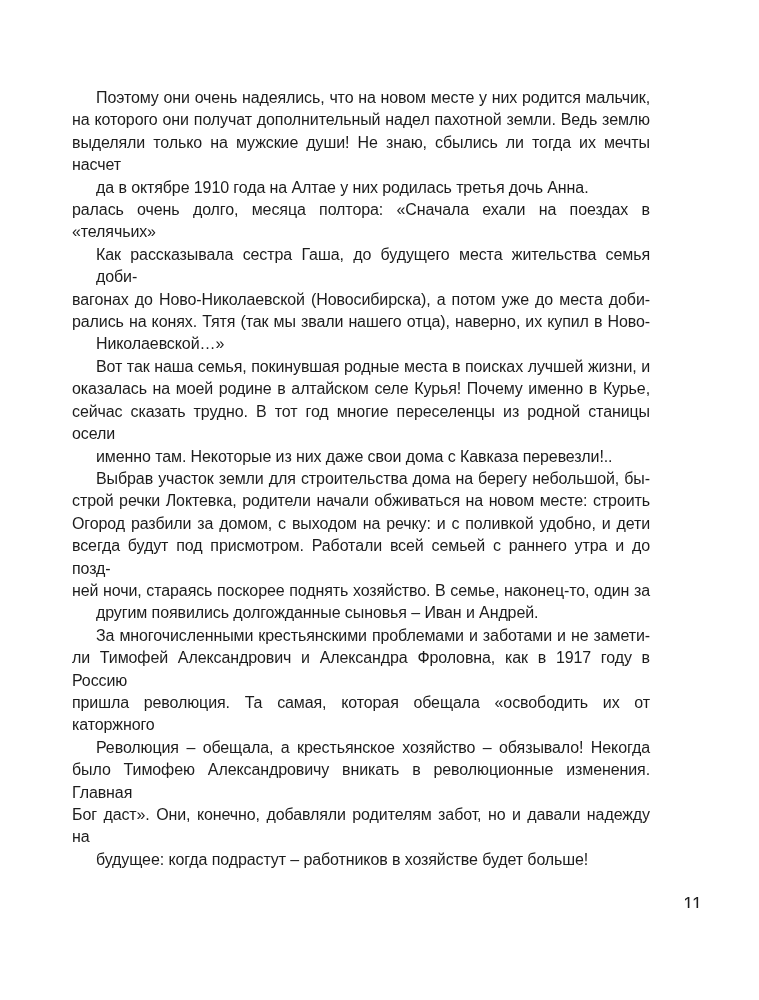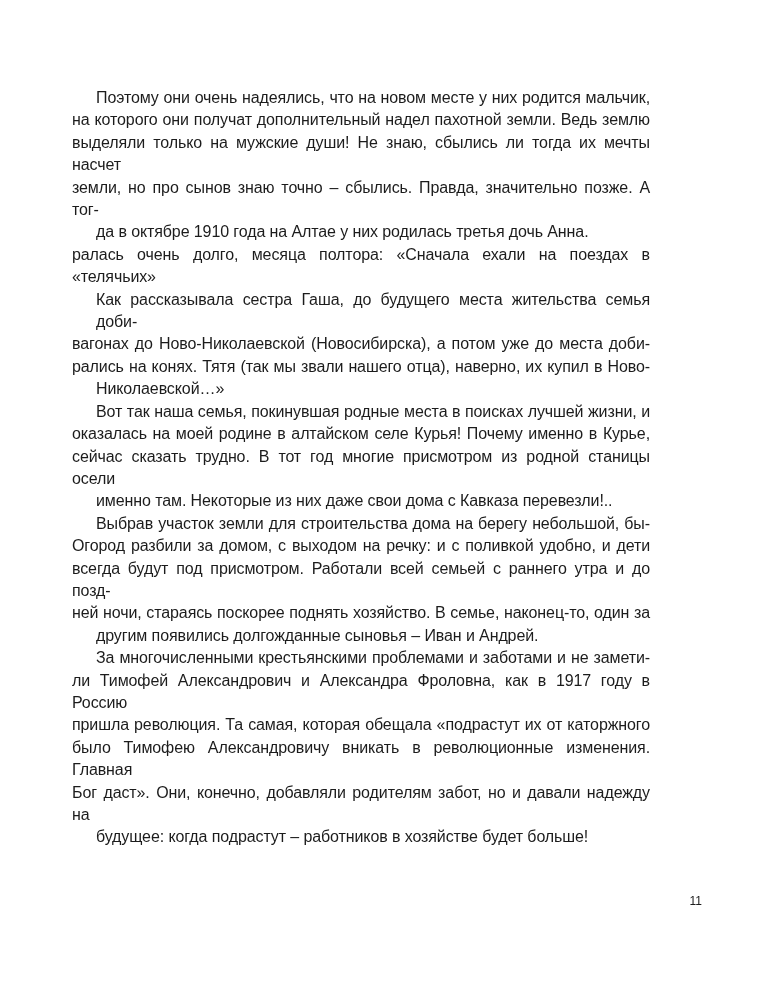--- a/index.html
+++ b/index.html
@@ -48,62 +48,63 @@
     font-size: 15px;
     font-weight: bold;
     letter-spacing: 0.4px;
     color: #0369a1;
     white-space: nowrap;
   }
   .page-number {
     position: absolute;
     right: 57px;
     top: 894px;
-    font-size: 12px;
+    font-size: 18px;
     color: #1c1c1c;
   }
 </style>
 </head>
 <body>
 
 <div class="page">
   <div class="body-text">
       <div class="paragraph">
         <div class="line indent">Поэтому они очень надеялись, что на новом месте у них родится мальчик,</div>
         <div class="line">на которого они получат дополнительный надел пахотной земли. Ведь землю</div>
         <div class="line">выделяли только на мужские души! Не знаю, сбылись ли тогда их мечты насчет</div>
-        <div class="line">земли, но про сынов знаю точно – сбылись. Правда, значительно позже. А тог-</div>
         <div class="line last">да в октябре 1910 года на Алтае у них родилась третья дочь Анна.</div>
       </div>
       <div class="paragraph">
         <div class="line">ралась очень долго, месяца полтора: «Сначала ехали на поездах в «телячьих»</div>
         <div class="line indent">Как рассказывала сестра Гаша, до будущего места жительства семья доби-</div>
         <div class="line">вагонах до Ново-Николаевской (Новосибирска), а потом уже до места доби-</div>
         <div class="line">рались на конях. Тятя (так мы звали нашего отца), наверно, их купил в Ново-</div>
         <div class="line last">Николаевской…»</div>
       </div>
       <div class="paragraph">
         <div class="line indent">Вот так наша семья, покинувшая родные места в поисках лучшей жизни, и</div>
         <div class="line">оказалась на моей родине в алтайском селе Курья! Почему именно в Курье,</div>
-        <div class="line">сейчас сказать трудно. В тот год многие присмотром из родной станицы осели</div>
+        <div class="line">сейчас сказать трудно. В тот год многие переселенцы из родной станицы осели</div>
         <div class="line last">именно там. Некоторые из них даже свои дома с Кавказа перевезли!..</div>
       </div>
       <div class="paragraph">
         <div class="line indent">Выбрав участок земли для строительства дома на берегу небольшой, бы-</div>
+        <div class="line">строй речки Локтевка, родители начали обживаться на новом месте: строить</div>
         <div class="line">Огород разбили за домом, с выходом на речку: и с поливкой удобно, и дети</div>
         <div class="line">всегда будут под присмотром. Работали всей семьей с раннего утра и до позд-</div>
         <div class="line">ней ночи, стараясь поскорее поднять хозяйство. В семье, наконец-то, один за</div>
         <div class="line last">другим появились долгожданные сыновья – Иван и Андрей.</div>
       </div>
       <div class="paragraph">
         <div class="line indent">За многочисленными крестьянскими проблемами и заботами и не замети-</div>
         <div class="line">ли Тимофей Александрович и Александра Фроловна, как в 1917 году в Россию</div>
-        <div class="line">пришла революция. Та самая, которая обещала «подрастут их от каторжного</div>
+        <div class="line">пришла революция. Та самая, которая обещала «освободить их от каторжного</div>
       </div>
       <div class="paragraph">
+        <div class="line indent">Революция – обещала, а крестьянское хозяйство – обязывало! Некогда</div>
         <div class="line">было Тимофею Александровичу вникать в революционные изменения. Главная</div>
         <div class="line">Бог даст». Они, конечно, добавляли родителям забот, но и давали надежду на</div>
         <div class="line last">будущее: когда подрастут – работников в хозяйстве будет больше!</div>
       </div>
     </div>
   <div class="footer-rule"></div>
   <div class="running-title">ТРАЕКТОРИЯ СУДЬБЫ</div>
   <div class="page-number">11</div>
 </div>
 

